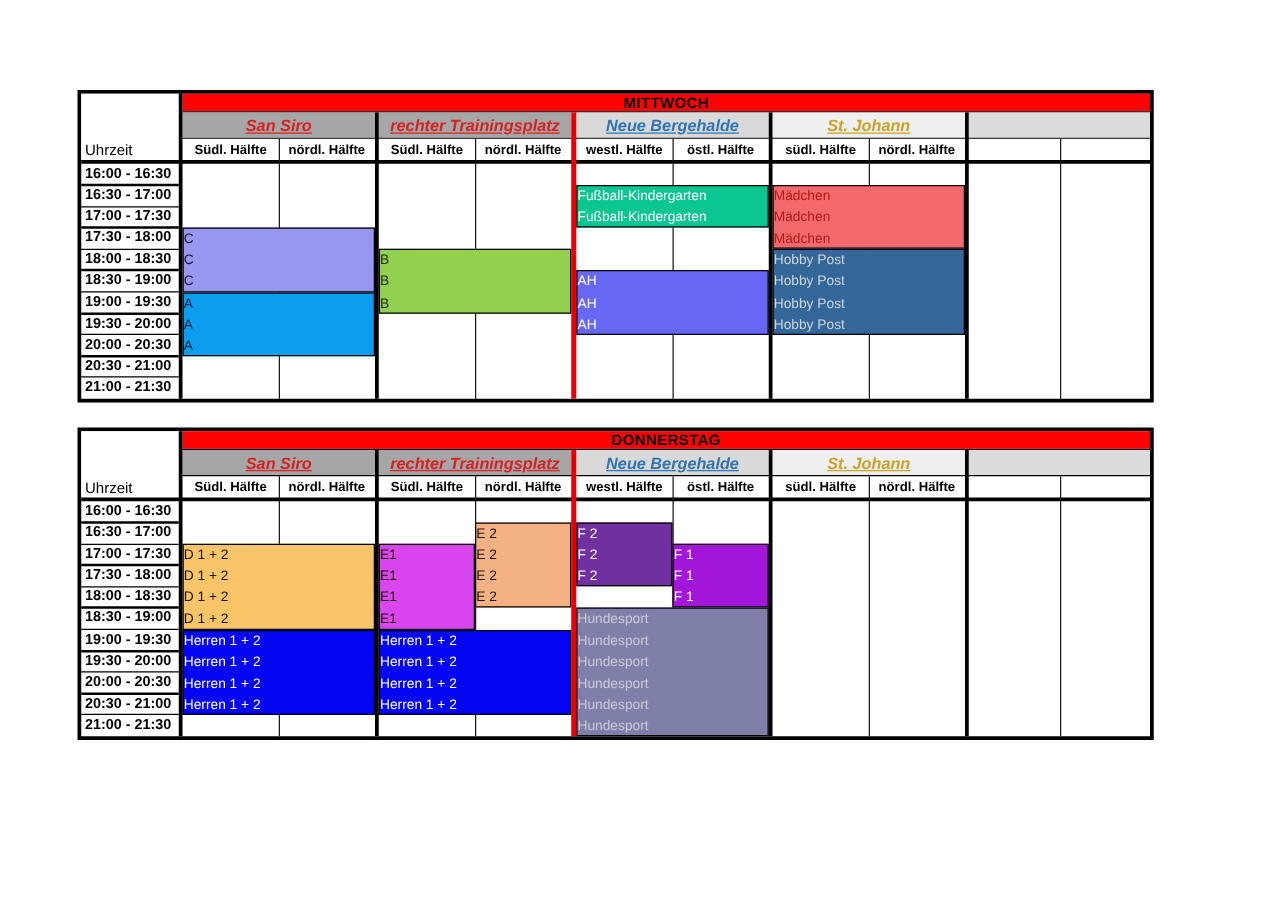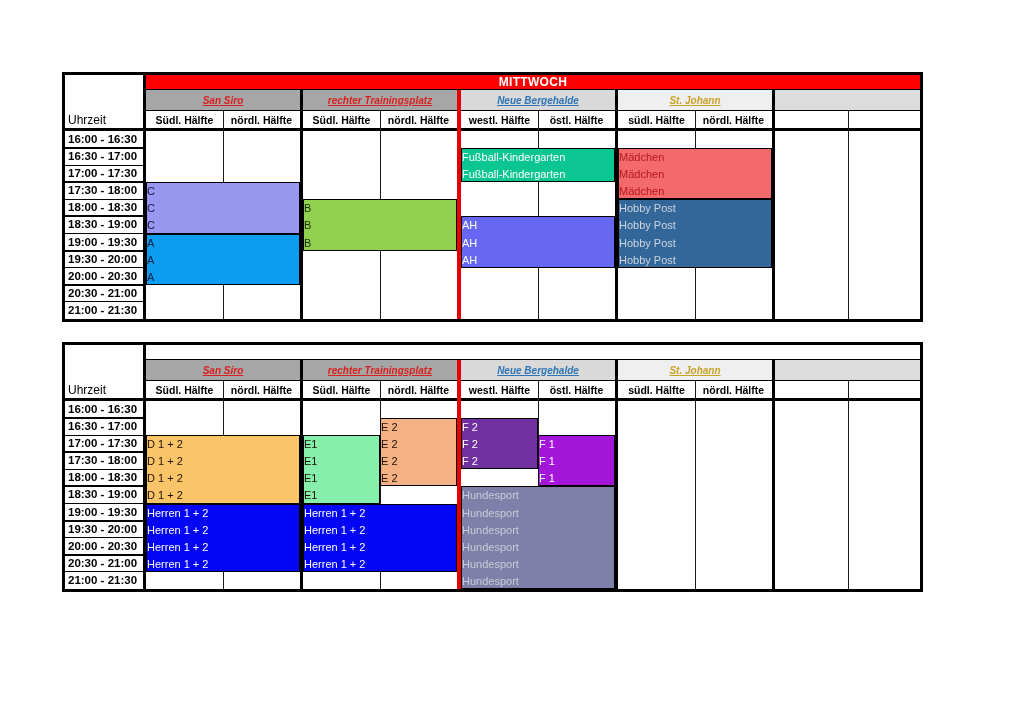--- a/index.html
+++ b/index.html
@@ -3,25 +3,25 @@
 <meta charset="utf-8">
 <style>
   html,body{margin:0;padding:0;background:#e8e8e8;}
   #page{
     position:relative;width:1024px;height:724px;background:#ffffff;
     font-family:"Liberation Sans", sans-serif;overflow:hidden;
   }
   .sched{position:absolute;background:#ffffff;border:3px solid #000;box-sizing:border-box;}
   .abs{position:absolute;box-sizing:border-box;}
   .center{display:flex;align-items:center;justify-content:center;}
-  .venue-name{font-weight:bold;font-style:italic;text-decoration:underline;font-size:10px;text-align:center;}
+  .venue-name{font-weight:bold;font-style:italic;text-decoration:underline;font-size:13px;text-align:center;}
   .subhead{font-weight:bold;font-size:10.5px;}
   .timecell{font-size:11.5px;color:#000;font-weight:bold;}
   .blockline{text-align:left;font-size:11px;white-space:nowrap;overflow:hidden;}
-  .title-band{font-weight:bold;font-size:12px;color:#ffffff;letter-spacing:.3px;}
+  .title-band{font-weight:bold;font-size:12px;color:#000000;letter-spacing:.3px;}
 </style>
 </head>
 <body>
 
 <div id="page">
     <div class="sched" style="left: 62px; top: 72px; width: 861px; height: 250px;">
       <div class="abs center title-band" style="left: 81px; top: 0px; width: 774px; height: 14px; background: rgb(255, 0, 0);">MITTWOCH</div>
       <div class="abs" style="left: 0px; top: 0px; width: 78px; height: 53px; background: rgb(255, 255, 255); display: flex; align-items: flex-end; padding: 0px 0px 1px 3px; font-size: 12px;">Uhrzeit</div>
       <div class="abs" style="left: 81px; top: 14px; width: 774px; height: 1px; background: rgb(0, 0, 0);"></div>
       <div class="abs" style="left: 81px; top: 35px; width: 774px; height: 1px; background: rgb(0, 0, 0);"></div>
@@ -102,20 +102,21 @@
         <div class="blockline" style="height: 17.0909px; line-height: 17.0909px; color: rgb(205, 213, 222);">Hobby Post</div>
         <div class="blockline" style="height: 17.0909px; line-height: 17.0909px; color: rgb(205, 213, 222);">Hobby Post</div>
       </div>
       <div class="abs" style="left: 78px; top: 0px; width: 3px; height: 244px; background: rgb(0, 0, 0); z-index: 3;"></div>
       <div class="abs" style="left: 235px; top: 15px; width: 3px; height: 229px; background: rgb(0, 0, 0); z-index: 3;"></div>
       <div class="abs" style="left: 392px; top: 15px; width: 4px; height: 229px; background: rgb(232, 0, 0); z-index: 3;"></div>
       <div class="abs" style="left: 550px; top: 15px; width: 3px; height: 229px; background: rgb(0, 0, 0); z-index: 3;"></div>
       <div class="abs" style="left: 707px; top: 15px; width: 3px; height: 229px; background: rgb(0, 0, 0); z-index: 3;"></div>
     </div>
     <div class="sched" style="left: 62px; top: 342px; width: 861px; height: 250px;">
+      <div class="abs center title-band" style="left: 81px; top: 0px; width: 774px; height: 14px; background: rgb(255, 0, 0);">DONNERSTAG</div>
       <div class="abs" style="left: 0px; top: 0px; width: 78px; height: 53px; background: rgb(255, 255, 255); display: flex; align-items: flex-end; padding: 0px 0px 1px 3px; font-size: 12px;">Uhrzeit</div>
       <div class="abs" style="left: 81px; top: 14px; width: 774px; height: 1px; background: rgb(0, 0, 0);"></div>
       <div class="abs" style="left: 81px; top: 35px; width: 774px; height: 1px; background: rgb(0, 0, 0);"></div>
       <div class="abs" style="left: 0px; top: 53px; width: 855px; height: 3px; background: rgb(0, 0, 0);"></div>
       <div class="abs center venue-name" style="left: 81px; top: 15px; width: 154px; height: 20px; background: rgb(166, 166, 166); color: rgb(217, 32, 32);">San Siro</div>
       <div class="abs center subhead" style="left: 81px; top: 36px; width: 77px; height: 17px;">Südl. Hälfte</div>
       <div class="abs center subhead" style="left: 158px; top: 36px; width: 77px; height: 17px;">nördl. Hälfte</div>
       <div class="abs" style="left: 158px; top: 36px; width: 1px; height: 208px; background: rgb(26, 26, 26); z-index: 1;"></div>
       <div class="abs center venue-name" style="left: 238px; top: 15px; width: 154px; height: 20px; background: rgb(166, 166, 166); color: rgb(217, 32, 32);">rechter Trainingsplatz</div>
       <div class="abs center subhead" style="left: 238px; top: 36px; width: 77px; height: 17px;">Südl. Hälfte</div>
@@ -159,21 +160,21 @@
         <div class="blockline" style="height: 17.0909px; line-height: 17.0909px; color: rgb(32, 16, 0);">D 1 + 2</div>
         <div class="blockline" style="height: 17.0909px; line-height: 17.0909px; color: rgb(32, 16, 0);">D 1 + 2</div>
         <div class="blockline" style="height: 17.0909px; line-height: 17.0909px; color: rgb(32, 16, 0);">D 1 + 2</div>
       </div>
       <div class="abs" style="left: 81px; top: 158.545px; width: 154px; height: 68.3636px; background: rgb(5, 5, 245); border: 1px solid rgb(0, 0, 0); z-index: 2; overflow: hidden;">
         <div class="blockline" style="height: 17.0909px; line-height: 17.0909px; color: rgb(255, 255, 255);">Herren 1 + 2</div>
         <div class="blockline" style="height: 17.0909px; line-height: 17.0909px; color: rgb(255, 255, 255);">Herren 1 + 2</div>
         <div class="blockline" style="height: 17.0909px; line-height: 17.0909px; color: rgb(255, 255, 255);">Herren 1 + 2</div>
         <div class="blockline" style="height: 17.0909px; line-height: 17.0909px; color: rgb(255, 255, 255);">Herren 1 + 2</div>
       </div>
-      <div class="abs" style="left: 238px; top: 90.1818px; width: 77px; height: 68.3636px; background: #86efac; border: 1px solid rgb(0, 0, 0); z-index: 2; overflow: hidden;">
+      <div class="abs" style="left: 238px; top: 90.1818px; width: 77px; height: 68.3636px; background: #d946ef; border: 1px solid rgb(0, 0, 0); z-index: 2; overflow: hidden;">
         <div class="blockline" style="height: 17.0909px; line-height: 17.0909px; color: rgb(28, 12, 2);">E1</div>
         <div class="blockline" style="height: 17.0909px; line-height: 17.0909px; color: rgb(28, 12, 2);">E1</div>
         <div class="blockline" style="height: 17.0909px; line-height: 17.0909px; color: rgb(28, 12, 2);">E1</div>
         <div class="blockline" style="height: 17.0909px; line-height: 17.0909px; color: rgb(28, 12, 2);">E1</div>
       </div>
       <div class="abs" style="left: 315px; top: 73.0909px; width: 77px; height: 68.3636px; background: rgb(244, 177, 131); border: 1px solid rgb(0, 0, 0); z-index: 2; overflow: hidden;">
         <div class="blockline" style="height: 17.0909px; line-height: 17.0909px; color: rgb(32, 16, 0);">E 2</div>
         <div class="blockline" style="height: 17.0909px; line-height: 17.0909px; color: rgb(32, 16, 0);">E 2</div>
         <div class="blockline" style="height: 17.0909px; line-height: 17.0909px; color: rgb(32, 16, 0);">E 2</div>
         <div class="blockline" style="height: 17.0909px; line-height: 17.0909px; color: rgb(32, 16, 0);">E 2</div>

